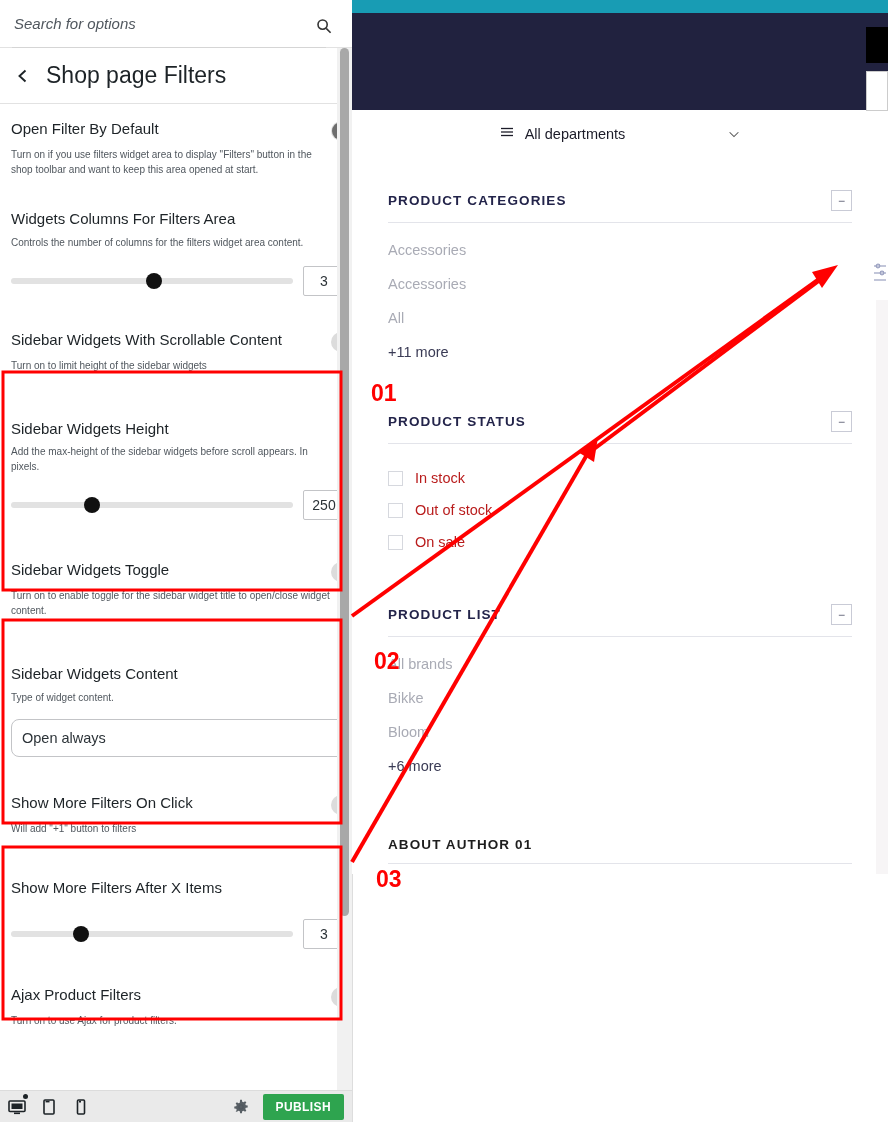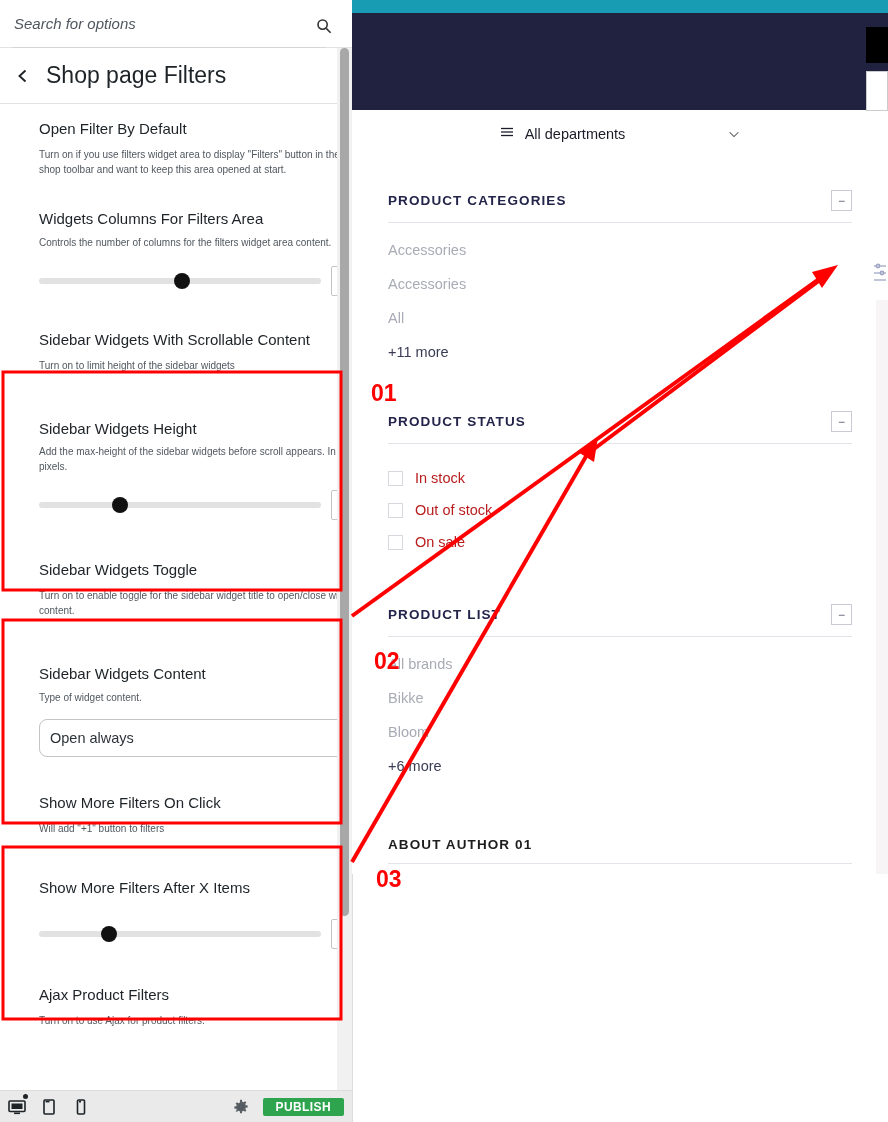--- a/index.html
+++ b/index.html
@@ -29,21 +29,21 @@
   .cz-search-icon{
     position:absolute;right:20px;top:18px;width:16px;height:16px;color:#333;
   }
   .cz-panel-head{
     height:56px;display:flex;align-items:center;gap:14px;padding:0 14px;
     border-bottom:1px solid #e2e2e2;background:#fff;box-sizing:border-box;
   }
   .cz-back{width:18px;height:18px;color:#1d2327;display:flex;align-items:center;justify-content:center;cursor:pointer;}
   .cz-panel-title{font-size:23px;color:#1d2327;font-weight:400;}
 
-  .cz-body{position:absolute;top:105px;left:0;width:382px;bottom:0;overflow:hidden;margin-left:28px;}
+  .cz-body{position:absolute;top:105px;left:0;width:382px;bottom:0;overflow:hidden;}
 
   .ctl{padding:14px 11px 10px 11px;position:relative;}
   .ctl-row{display:flex;align-items:flex-start;justify-content:space-between;gap:10px;}
   .ctl-title{font-size:15px;color:#1d2327;line-height:1.3;font-weight:400;}
   .ctl-desc{font-size:10px;color:#50575e;line-height:1.5;margin-top:6px;max-width:320px;}
 
   
   .sw{width:40px;height:20px;border-radius:10px;background:#dcdcdc;position:relative;flex:0 0 auto;margin-top:2px;cursor:pointer;}
   .sw .knob{position:absolute;top:1px;width:18px;height:18px;border-radius:50%;background:#767676;transition:none;}
   .sw.off .knob{left:1px;background:#6d6d6d;}
@@ -70,21 +70,21 @@
   .cz-footer{
     position:absolute;left:0;bottom:0;width:352px;height:32px;background:#eaeaea;
     border-top:1px solid #dcdcdc;display:flex;align-items:center;box-sizing:border-box;
     padding:0 8px;gap:14px;
   }
   .dev-ic{width:18px;height:18px;color:#1d2327;cursor:pointer;}
   .cz-footer .spacer{flex:1 1 auto;}
   .gear-ic{width:16px;height:16px;color:#50575e;cursor:pointer;}
   .publish{
     background:#2ea44f;color:#fff;font-size:12px;font-weight:700;letter-spacing:.4px;
-    height:18px;display:flex;align-items:center;padding:0 13px;border-radius:2px;cursor:pointer;
+    height:26px;display:flex;align-items:center;padding:0 13px;border-radius:2px;cursor:pointer;
   }
   .dot{position:absolute;left:23px;top:3px;width:5px;height:5px;border-radius:50%;background:#1d2327;}
 
   
   .cz-scroll{position:absolute;right:3px;top:48px;width:9px;height:868px;background:#a8a8a8;border-radius:5px;}
   .cz-scrolltrack{position:absolute;right:0;top:48px;width:15px;bottom:32px;background:#f1f1f1;}
 
   
   #preview{position:absolute;left:352px;top:0;width:536px;height:874px;background:#fff;overflow:hidden;}
   .pv-teal{height:13px;background:#189cb4;}

